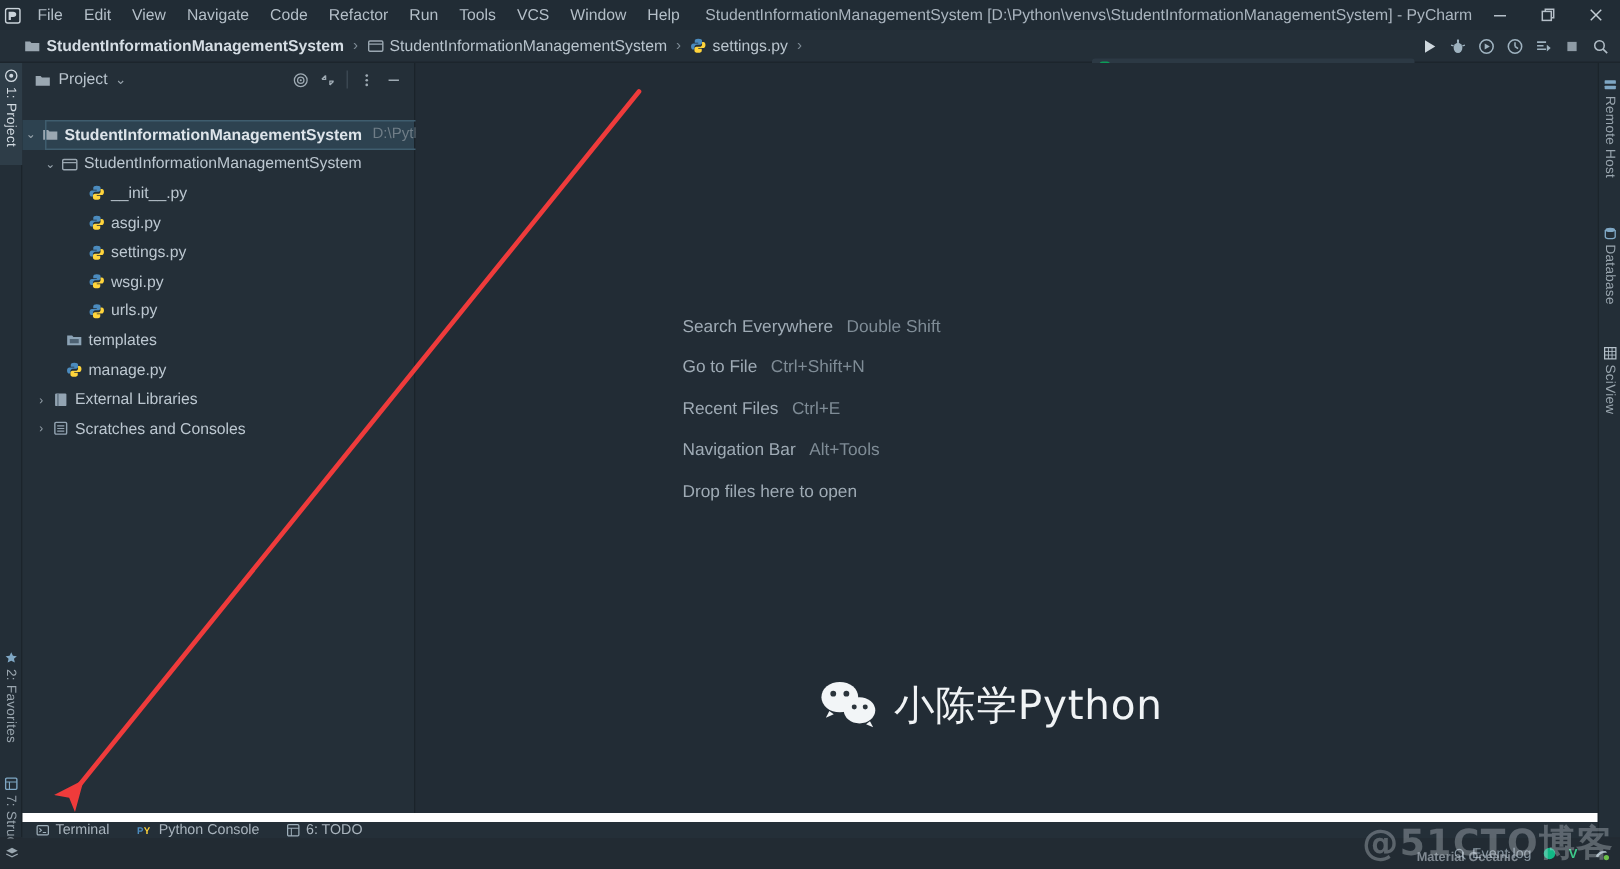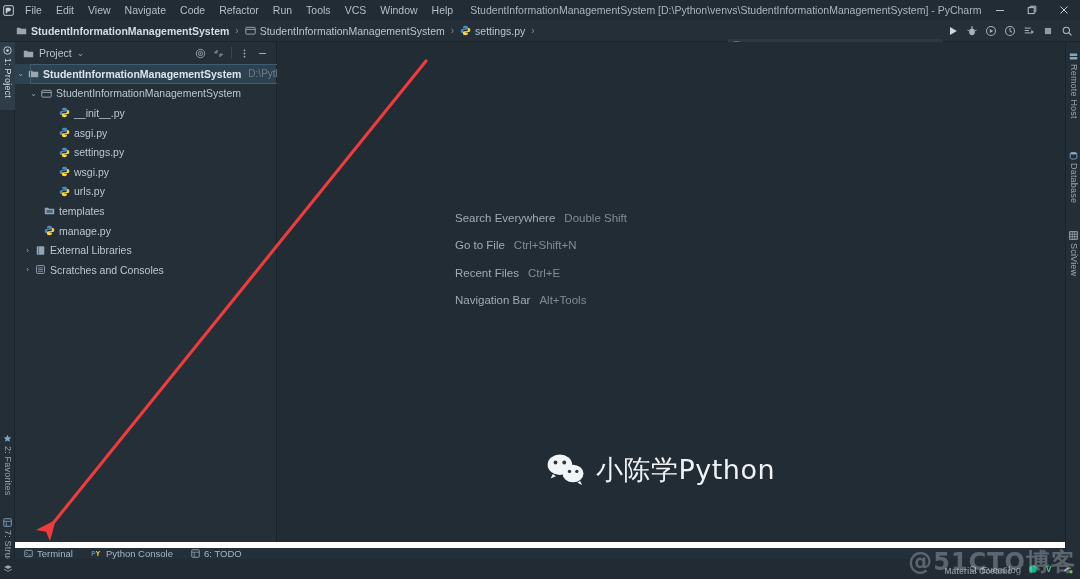--- a/index.html
+++ b/index.html
@@ -87,21 +87,21 @@
   
   .rightstrip {
     position:absolute; right:0; top:42px; width:15px; height:516px;
     background:#232e37; border-left:1px solid #1b242b;
   }
 
   
   .project-panel {
     position:absolute; left:15px; top:42px; width:262px; height:500px;
     background:#242f38; border-right:1px solid #1a232a;
-    display:flex; flex-direction:column;
+    display:flex; flex-direction:column;gap:16px;
   }
   .pp-header {
     height:22px; display:flex; align-items:center; padding:0 5px 0 8px;
     color:#b9c4cd; font-size:10.5px;
   }
   .pp-title { display:flex; align-items:center; gap:5px; }
   .pp-actions { margin-left:auto; display:flex; align-items:center; gap:1px; }
   .pp-act {
     width:17px; height:18px; display:flex; align-items:center; justify-content:center;
     color:#9fabb4;
@@ -565,20 +565,23 @@
         <span>Go to File</span>
         <span class="k">Ctrl+Shift+N</span>
       </div>
       <div class="hint">
         <span>Recent Files</span>
         <span class="k">Ctrl+E</span>
       </div>
       <div class="hint">
         <span>Navigation Bar</span>
         <span class="k">Alt+Tools</span>
+      </div>
+      <div class="hint">
+        <span>Drop files here to open</span>
       </div>
     </div>
   </div>
 
   <div class="watermark">
     <span>
       <svg class="ico" width="42" height="36" viewBox="0 0 48 40">
         <ellipse cx="17" cy="14" rx="14" ry="11.6" fill="#f2f5f7"></ellipse>
         <path d="M9 24.5l-2.6 5.2 6-2.6z" fill="#f2f5f7"></path>
         <circle cx="12" cy="11.4" r="2.2" fill="#2b343c"></circle>

